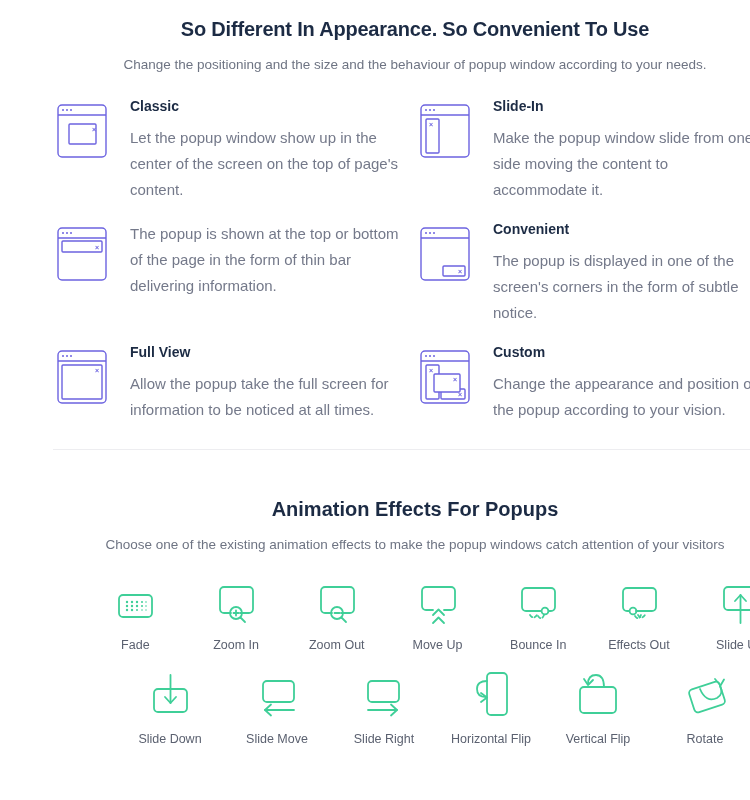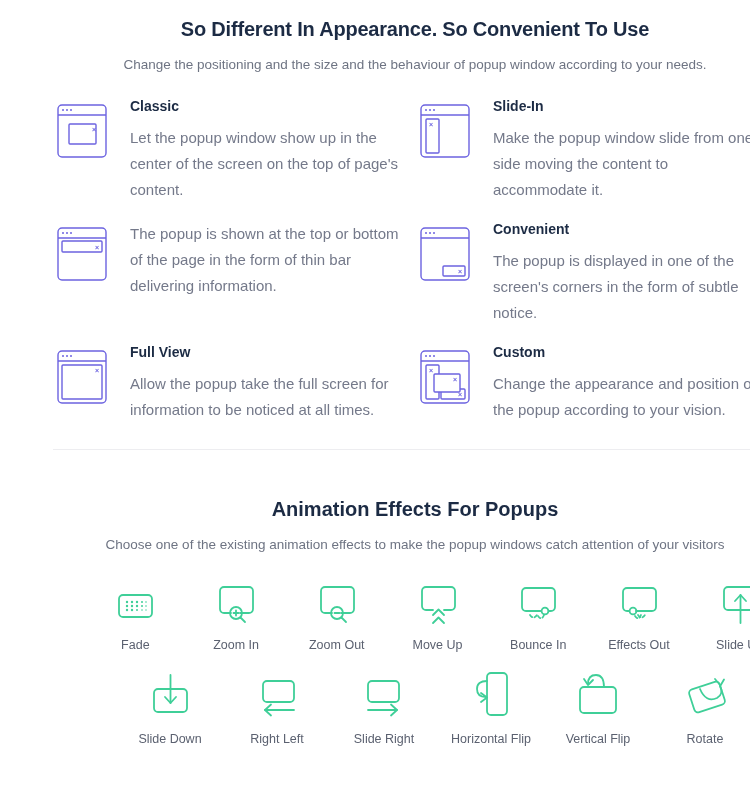--- a/index.html
+++ b/index.html
@@ -403,21 +403,21 @@
       <div class="anim-item">
         <div class="anim-glyph">
           <svg width="60" height="56" viewBox="0 0 60 56">
             <g fill="none" stroke="#3fcf98" stroke-width="1.8" stroke-linecap="round" stroke-linejoin="round">
               <rect x="16" y="14" width="31" height="21" rx="4"></rect>
               <line x1="47" y1="43" x2="18" y2="43"></line>
               <polyline points="24,37.5 18,43 24,48.5"></polyline>
             </g>
           </svg>
         </div>
-        <div class="anim-label">Right Left</div>
+        <div class="anim-label">Slide Move</div>
       </div>
 
       <div class="anim-item">
         <div class="anim-glyph">
           <svg width="60" height="56" viewBox="0 0 60 56">
             <g fill="none" stroke="#3fcf98" stroke-width="1.8" stroke-linecap="round" stroke-linejoin="round">
               <rect x="14" y="14" width="31" height="21" rx="4"></rect>
               <line x1="14" y1="43" x2="43" y2="43"></line>
               <polyline points="37,37.5 43,43 37,48.5"></polyline>
             </g>

